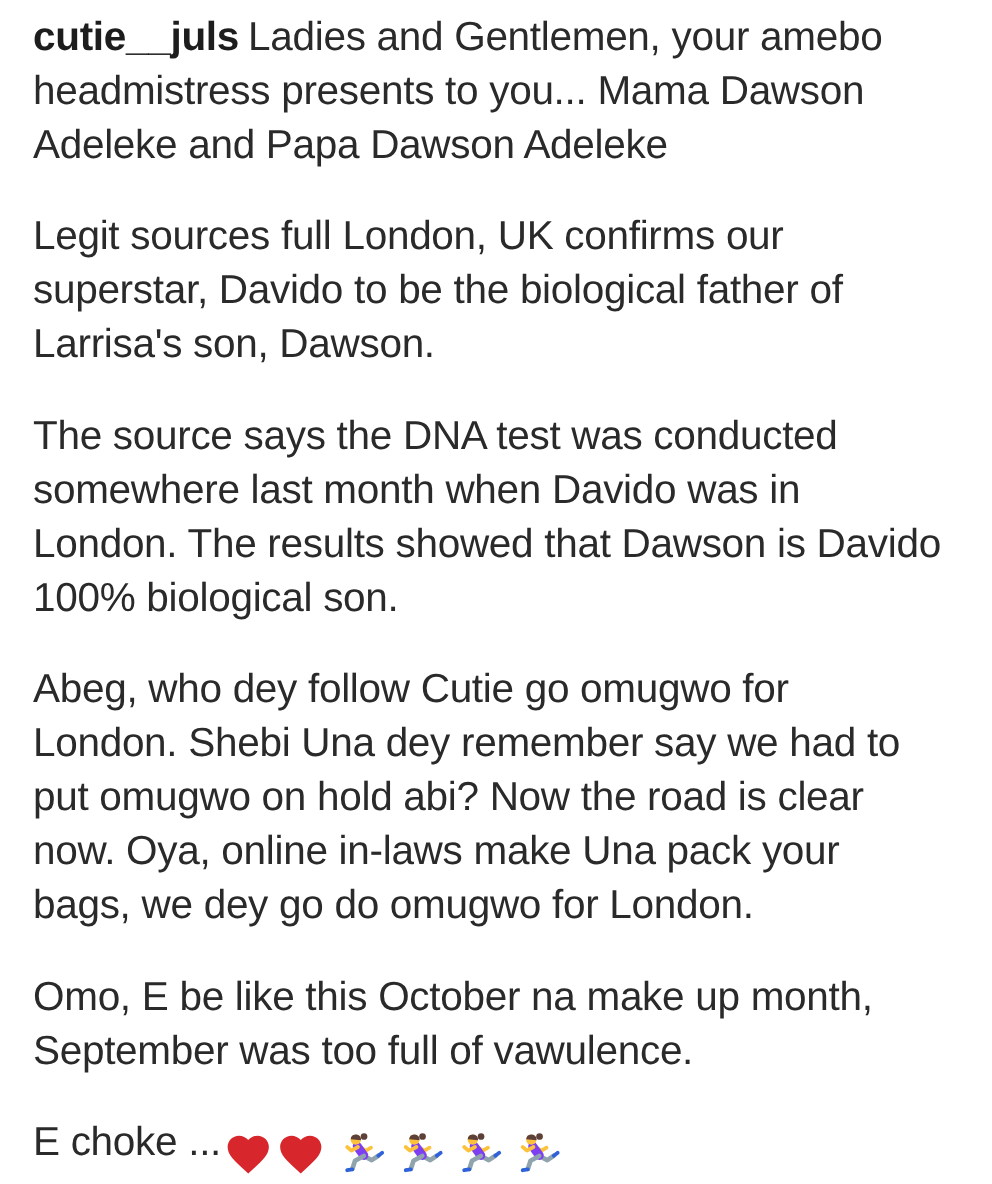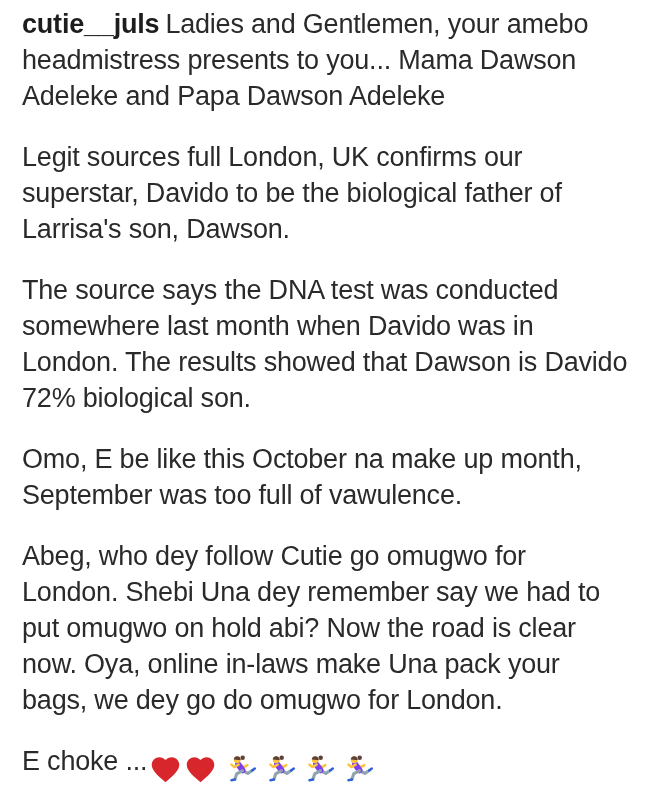--- a/index.html
+++ b/index.html
@@ -38,25 +38,25 @@
 <body>
 
 <div class="caption">
 
   <p>
     <strong class="username">cutie__juls</strong><span>Ladies and Gentlemen, your amebo headmistress presents to you... Mama Dawson Adeleke and Papa Dawson Adeleke</span>
   </p>
 
   <p>Legit sources full London, UK confirms our superstar, Davido to be the biological father of Larrisa's son, Dawson.</p>
 
-  <p>The source says the DNA test was conducted somewhere last month when Davido was in London. The results showed that Dawson is Davido 72% biological son.</p>
+  <p>The source says the DNA test was conducted somewhere last month when Davido was in London. The results showed that Dawson is Davido 100% biological son.</p>
+
+  <p>Abeg, who dey follow Cutie go omugwo for London. Shebi Una dey remember say we had to put omugwo on hold abi? Now the road is clear now. Oya, online in-laws make Una pack your bags, we dey go do omugwo for London.</p>
 
   <p>Omo, E be like this October na make up month, September was too full of vawulence.</p>
-
-  <p>Abeg, who dey follow Cutie go omugwo for London. Shebi Una dey remember say we had to put omugwo on hold abi? Now the road is clear now. Oya, online in-laws make Una pack your bags, we dey go do omugwo for London.</p>
 
   <p class="closing">
     <span class="closing-text">E choke ...</span><span class="emoji-row"><span class="emoji heart"><svg viewBox="0 0 24 24">
             <path fill="#d7272c" d="M12 21.35l-1.45-1.32C5.4 15.36 2 12.28 2 8.5 2 5.42 4.42 3 7.5 3c1.74 0 3.41.81 4.5 2.09C13.09 3.81 14.76 3 16.5 3 19.58 3 22 5.42 22 8.5c0 3.78-3.4 6.86-8.55 11.54L12 21.35z"></path>
           </svg></span><span class="emoji heart"><svg viewBox="0 0 24 24">
             <path fill="#d7272c" d="M12 21.35l-1.45-1.32C5.4 15.36 2 12.28 2 8.5 2 5.42 4.42 3 7.5 3c1.74 0 3.41.81 4.5 2.09C13.09 3.81 14.76 3 16.5 3 19.58 3 22 5.42 22 8.5c0 3.78-3.4 6.86-8.55 11.54L12 21.35z"></path>
           </svg></span><span class="emoji runner"><svg viewBox="0 0 32 32">
         <polyline points="13,11 17.5,13.5 21,11.5" fill="none" stroke="#fdc23c" stroke-width="2.6" stroke-linecap="round" stroke-linejoin="round"></polyline>
         <polyline points="16,17.2 21.5,20 26,17" fill="none" stroke="#90a4ae" stroke-width="3.2" stroke-linecap="round" stroke-linejoin="round"></polyline>
         <line x1="26" y1="17" x2="28.7" y2="15" stroke="#2f62d9" stroke-width="2.6" stroke-linecap="round"></line>

